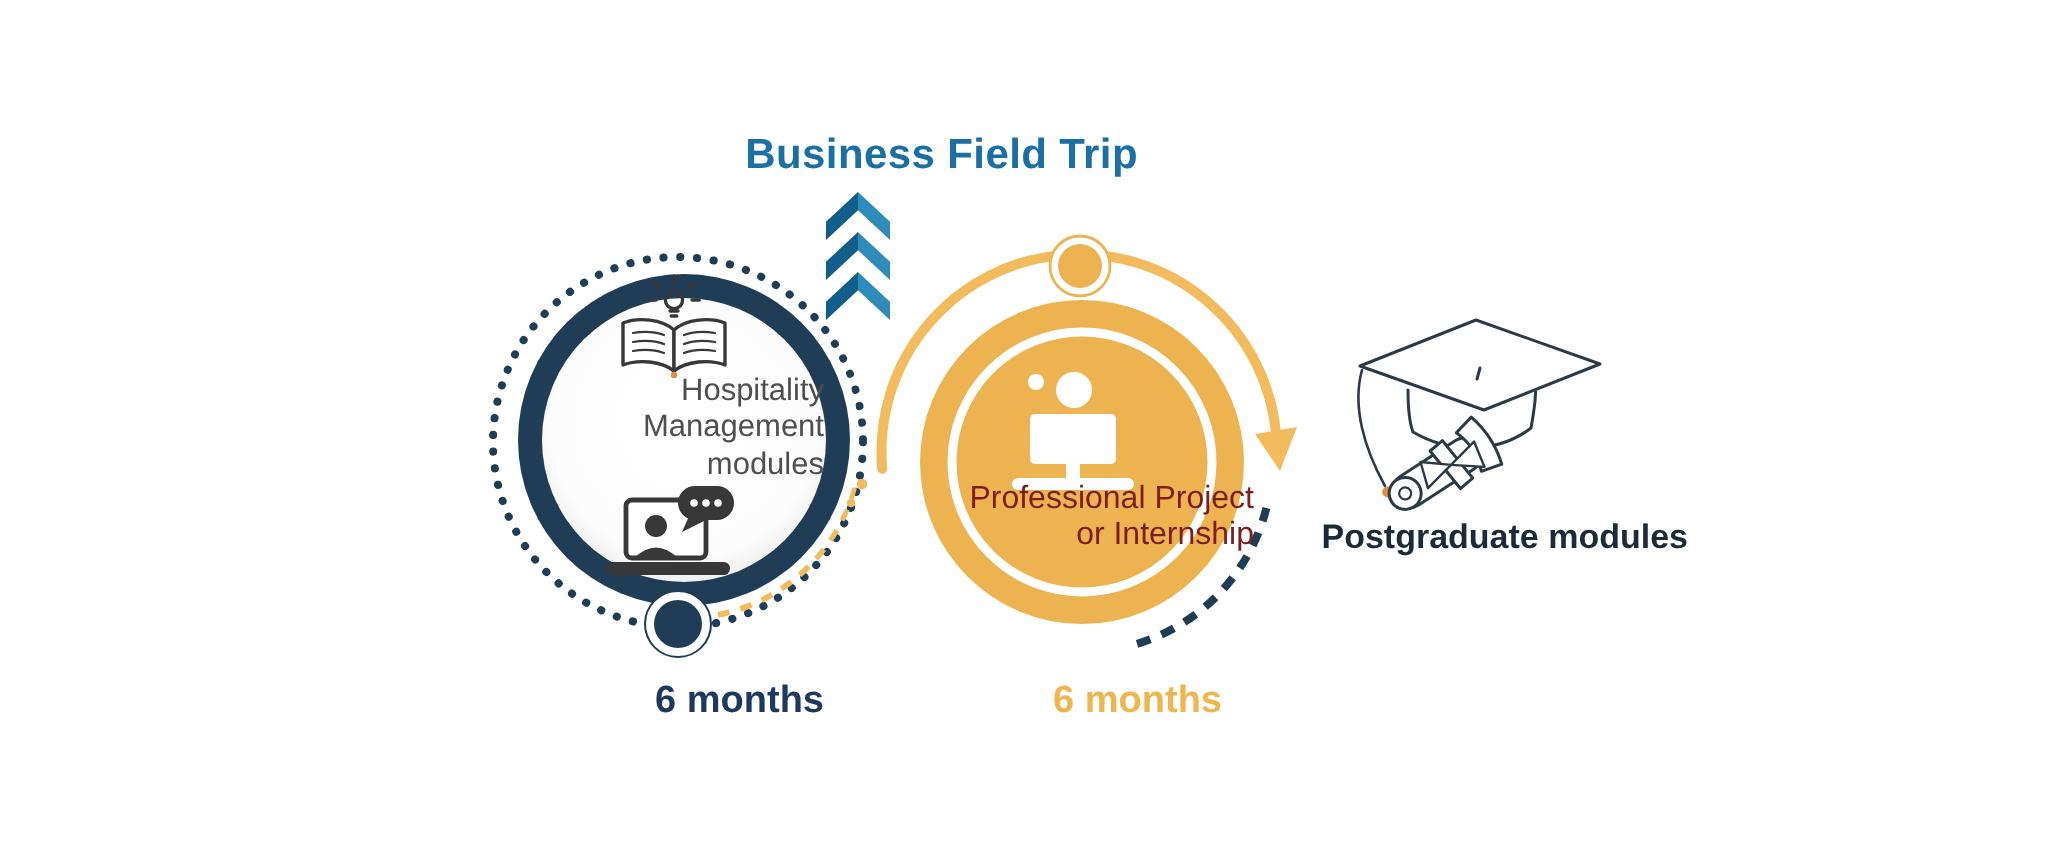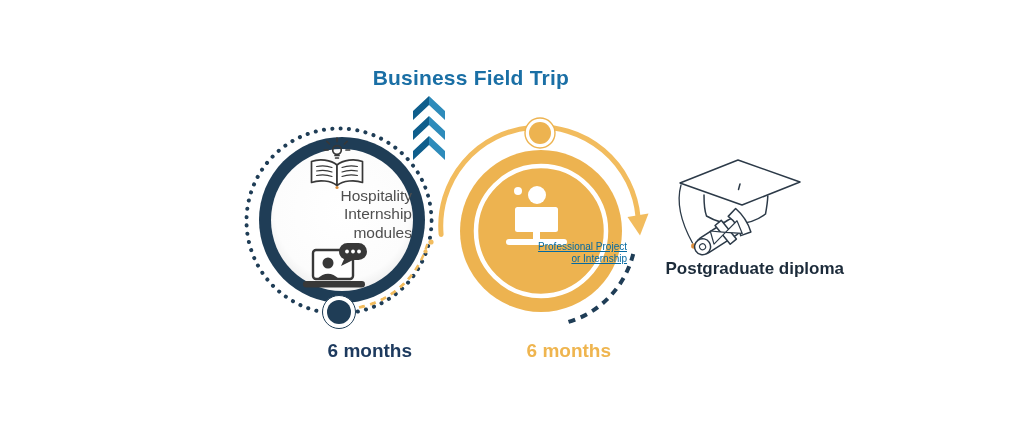--- a/index.html
+++ b/index.html
@@ -8,21 +8,21 @@
     --textGray:#4F4F4F; --navyText:#1D3A5E; --captionDark:#1C2B3A;
     --iconDark:#383838; --outlineDark:#2C3A48; --tassel:#DD8F3D;
   }
   html,body{margin:0;padding:0;}
   body{font-family:"Liberation Sans", sans-serif; background:#fff;}
   .stage{position:relative;width:1024px;height:427px;background:#fff;overflow:hidden;}
   .stage svg.canvas{position:absolute;inset:0;}
   .txt{position:absolute;text-align:right;white-space:pre-line;}
   .field-trip{left:289px;top:66px;width:280px;font-size:21px;font-weight:bold;color:var(--blue);letter-spacing:.2px;}
   .circle-title{left:262px;top:187px;width:150px;font-size:15.5px;line-height:1.18;color:var(--textGray);}
-  .circle-title2{left:447px;top:241px;width:180px;font-size:10px;line-height:1.15;color:#0369a1;text-decoration:underline;}
+  .circle-title2{left:447px;top:241px;width:180px;font-size:16px;line-height:1.15;color:#7f1d1d;}
   .dur1{left:262px;top:340px;width:150px;font-size:19px;font-weight:bold;color:var(--navyText);}
   .dur2{left:461px;top:340px;width:150px;font-size:19px;font-weight:bold;color:var(--goldText);}
   .caption{left:614px;top:259px;width:230px;font-size:17px;font-weight:bold;color:var(--captionDark);}
   .chevrons{position:absolute;left:413px;top:96px;width:32px;height:64px;}
   .chev{position:absolute;left:0;width:32px;height:24px;
     background:linear-gradient(90deg,var(--chevDark) 0 50%,var(--chevLight) 50% 100%);
     clip-path:polygon(0 100%,0 62%,50% 0,100% 62%,100% 100%,50% 38%);}
   .chev.c1{top:0}.chev.c2{top:20px}.chev.c3{top:40px}
 </style>
 </head>
@@ -125,24 +125,24 @@
 
   <div class="chevrons">
     <div class="chev c1"></div>
     <div class="chev c2"></div>
     <div class="chev c3"></div>
   </div>
 
   <div class="txt field-trip">Business Field Trip</div>
 
   <div class="txt circle-title">Hospitality
-Internship
+Management
 modules</div>
 
   <div class="txt circle-title2">Professional Project
 or Internship</div>
 
   <div class="txt dur1">6 months</div>
 
   <div class="txt dur2">6 months</div>
 
-  <div class="txt caption">Postgraduate diploma</div>
+  <div class="txt caption">Postgraduate modules</div>
 </div>
 
 </body></html>

